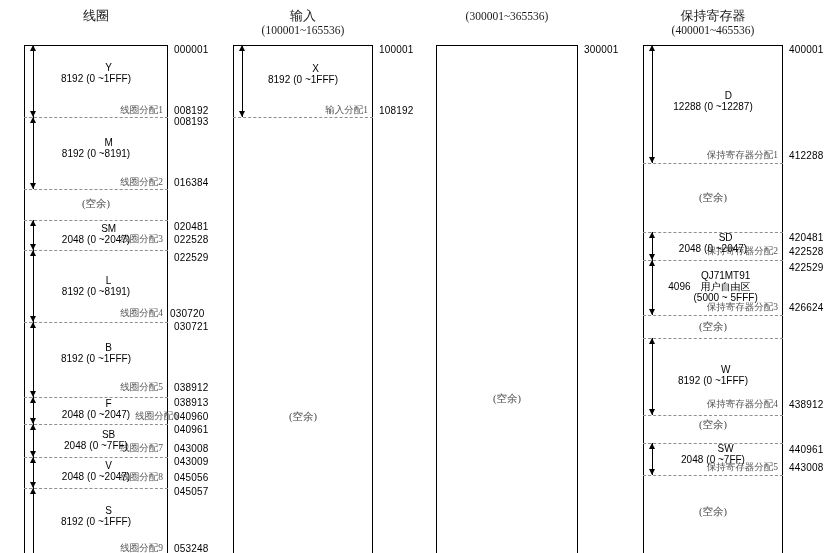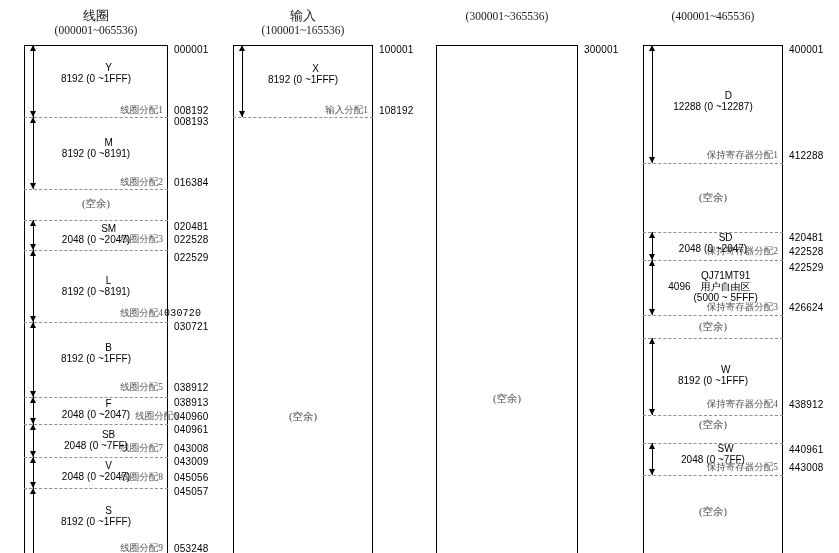--- a/index.html
+++ b/index.html
@@ -28,21 +28,20 @@
   .ah.up{top:0;border-bottom:6px solid #000;}
   .ah.down{bottom:0;border-top:6px solid #000;}
 </style>
 </head>
 <body>
 
 <div class="fig" style="width: 839px; height: 553px; background: rgb(255, 255, 255);">
     <div>
       <div class="col-title" style="left: 16px; top: 9px; width: 160px;">
         <div class="t1">线圈</div>
-        <div class="t2">(000001~065536)</div>
       </div>
       <div class="box" style="left: 24px; top: 45px; width: 144px; height: 520px; border-color: rgb(0, 0, 0);"></div>
       <div class="dash" style="left: 24px; top: 117px; width: 144px; border-top-color: rgb(143, 143, 143);"></div>
       <div class="dash" style="left: 24px; top: 189px; width: 144px; border-top-color: rgb(143, 143, 143);"></div>
       <div class="dash" style="left: 24px; top: 220px; width: 144px; border-top-color: rgb(143, 143, 143);"></div>
       <div class="dash" style="left: 24px; top: 250px; width: 144px; border-top-color: rgb(143, 143, 143);"></div>
       <div class="dash" style="left: 24px; top: 322px; width: 144px; border-top-color: rgb(143, 143, 143);"></div>
       <div class="dash" style="left: 24px; top: 397px; width: 144px; border-top-color: rgb(143, 143, 143);"></div>
       <div class="dash" style="left: 24px; top: 424px; width: 144px; border-top-color: rgb(143, 143, 143);"></div>
       <div class="dash" style="left: 24px; top: 457px; width: 144px; border-top-color: rgb(143, 143, 143);"></div>
@@ -82,21 +81,21 @@
       <div class="arrow" style="left: 33px; top: 488px; height: 74px;">
         <div class="ah up"></div>
       </div>
       <div class="num" style="left: 174px; top: 45px;">000001</div>
       <div class="num" style="left: 174px; top: 106px;">008192</div>
       <div class="num" style="left: 174px; top: 117px;">008193</div>
       <div class="num" style="left: 174px; top: 178px;">016384</div>
       <div class="num" style="left: 174px; top: 222px;">020481</div>
       <div class="num" style="left: 174px; top: 235px;">022528</div>
       <div class="num" style="left: 174px; top: 253px;">022529</div>
-      <div class="num" style="left: 164px; top: 309px; font-family: Liberation Mono, monospace;">030720</div>
+      <div class="num" style="left: 170px; top: 309px;">030720</div>
       <div class="num" style="left: 174px; top: 322px;">030721</div>
       <div class="num" style="left: 174px; top: 383px;">038912</div>
       <div class="num" style="left: 174px; top: 398px;">038913</div>
       <div class="num" style="left: 174px; top: 412px;">040960</div>
       <div class="num" style="left: 174px; top: 425px;">040961</div>
       <div class="num" style="left: 174px; top: 444px;">043008</div>
       <div class="num" style="left: 174px; top: 457px;">043009</div>
       <div class="num" style="left: 174px; top: 473px;">045056</div>
       <div class="num" style="left: 174px; top: 487px;">045057</div>
       <div class="num" style="left: 174px; top: 544px;">053248</div>
@@ -200,20 +199,21 @@
     <div>
       <div class="col-title" style="left: 427px; top: 9px; width: 160px;">
         <div class="t2">(300001~365536)</div>
       </div>
       <div class="box" style="left: 436px; top: 45px; width: 142px; height: 520px; border-color: rgb(0, 0, 0);"></div>
       <div class="num" style="left: 584px; top: 45px;">300001</div>
       <div class="spare" style="left: 436px; top: 393px; width: 142px;">(空余)</div>
     </div>
     <div>
       <div class="col-title" style="left: 633px; top: 9px; width: 160px;">
+        <div class="t1">保持寄存器</div>
         <div class="t2">(400001~465536)</div>
       </div>
       <div class="box" style="left: 643px; top: 45px; width: 140px; height: 520px; border-color: rgb(0, 0, 0);"></div>
       <div class="dash" style="left: 643px; top: 163px; width: 140px; border-top-color: rgb(143, 143, 143);"></div>
       <div class="dash" style="left: 643px; top: 232px; width: 140px; border-top-color: rgb(143, 143, 143);"></div>
       <div class="dash" style="left: 643px; top: 260px; width: 140px; border-top-color: rgb(143, 143, 143);"></div>
       <div class="dash" style="left: 643px; top: 315px; width: 140px; border-top-color: rgb(143, 143, 143);"></div>
       <div class="dash" style="left: 643px; top: 338px; width: 140px; border-top-color: rgb(143, 143, 143);"></div>
       <div class="dash" style="left: 643px; top: 415px; width: 140px; border-top-color: rgb(143, 143, 143);"></div>
       <div class="dash" style="left: 643px; top: 443px; width: 140px; border-top-color: rgb(143, 143, 143);"></div>

